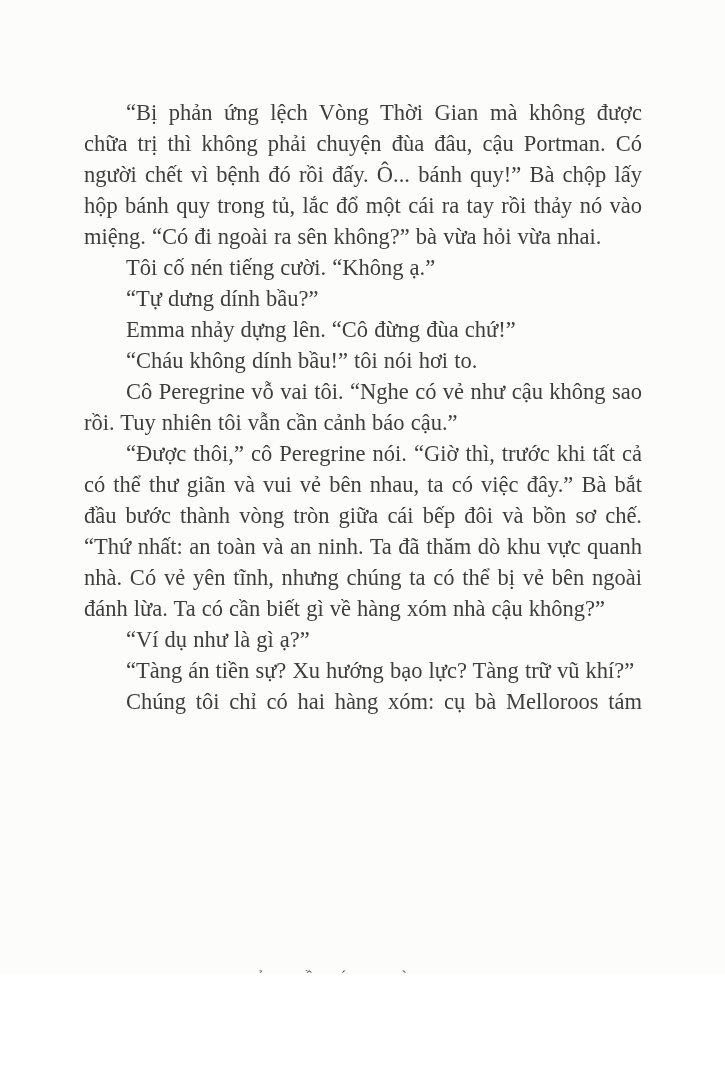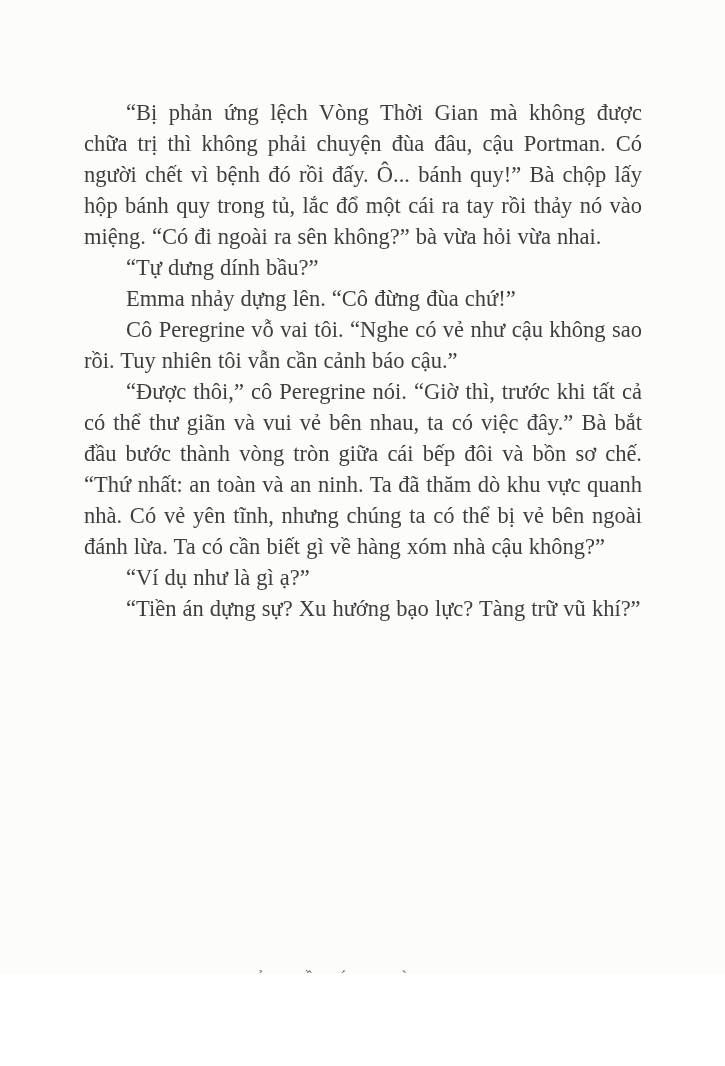--- a/index.html
+++ b/index.html
@@ -53,26 +53,29 @@
     letter-spacing: 0;
   }
 </style>
 </head>
 <body>
 
 <div class="page">
 
   <main class="text-block">
     <p class="para">“Bị phản ứng lệch Vòng Thời Gian mà không được chữa trị thì không phải chuyện đùa đâu, cậu Portman. Có người chết vì bệnh đó rồi đấy. Ô... bánh quy!” Bà chộp lấy hộp bánh quy trong tủ, lắc đổ một cái ra tay rồi thảy nó vào miệng. “Có đi ngoài ra sên không?” bà vừa hỏi vừa nhai.</p>
+    <p class="para">Tôi cố nén tiếng cười. “Không ạ.”</p>
     <p class="para">“Tự dưng dính bầu?”</p>
     <p class="para">Emma nhảy dựng lên. “Cô đừng đùa chứ!”</p>
+    <p class="para">“Cháu không dính bầu!” tôi nói hơi to.</p>
     <p class="para">Cô Peregrine vỗ vai tôi. “Nghe có vẻ như cậu không sao rồi. Tuy nhiên tôi vẫn cần cảnh báo cậu.”</p>
     <p class="para">“Được thôi,” cô Peregrine nói. “Giờ thì, trước khi tất cả có thể thư giãn và vui vẻ bên nhau, ta có việc đây.” Bà bắt đầu bước thành vòng tròn giữa cái bếp đôi và bồn sơ chế. “Thứ nhất: an toàn và an ninh. Ta đã thăm dò khu vực quanh nhà. Có vẻ yên tĩnh, nhưng chúng ta có thể bị vẻ bên ngoài đánh lừa. Ta có cần biết gì về hàng xóm nhà cậu không?”</p>
     <p class="para">“Ví dụ như là gì ạ?”</p>
-    <p class="para">“Tiền án dựng sự? Xu hướng bạo lực? Tàng trữ vũ khí?”</p>
+    <p class="para">“Tàng án tiền sự? Xu hướng bạo lực? Tàng trữ vũ khí?”</p>
+    <p class="para continued">Chúng tôi chỉ có hai hàng xóm: cụ bà Melloroos tám</p>
   </main>
 
   <footer class="running-footer">
     <span>BẢN ĐỒ CÁC NGÀY</span>
     <span class="sep">-</span>
     <span>13</span>
   </footer>
 
 </div>
 

